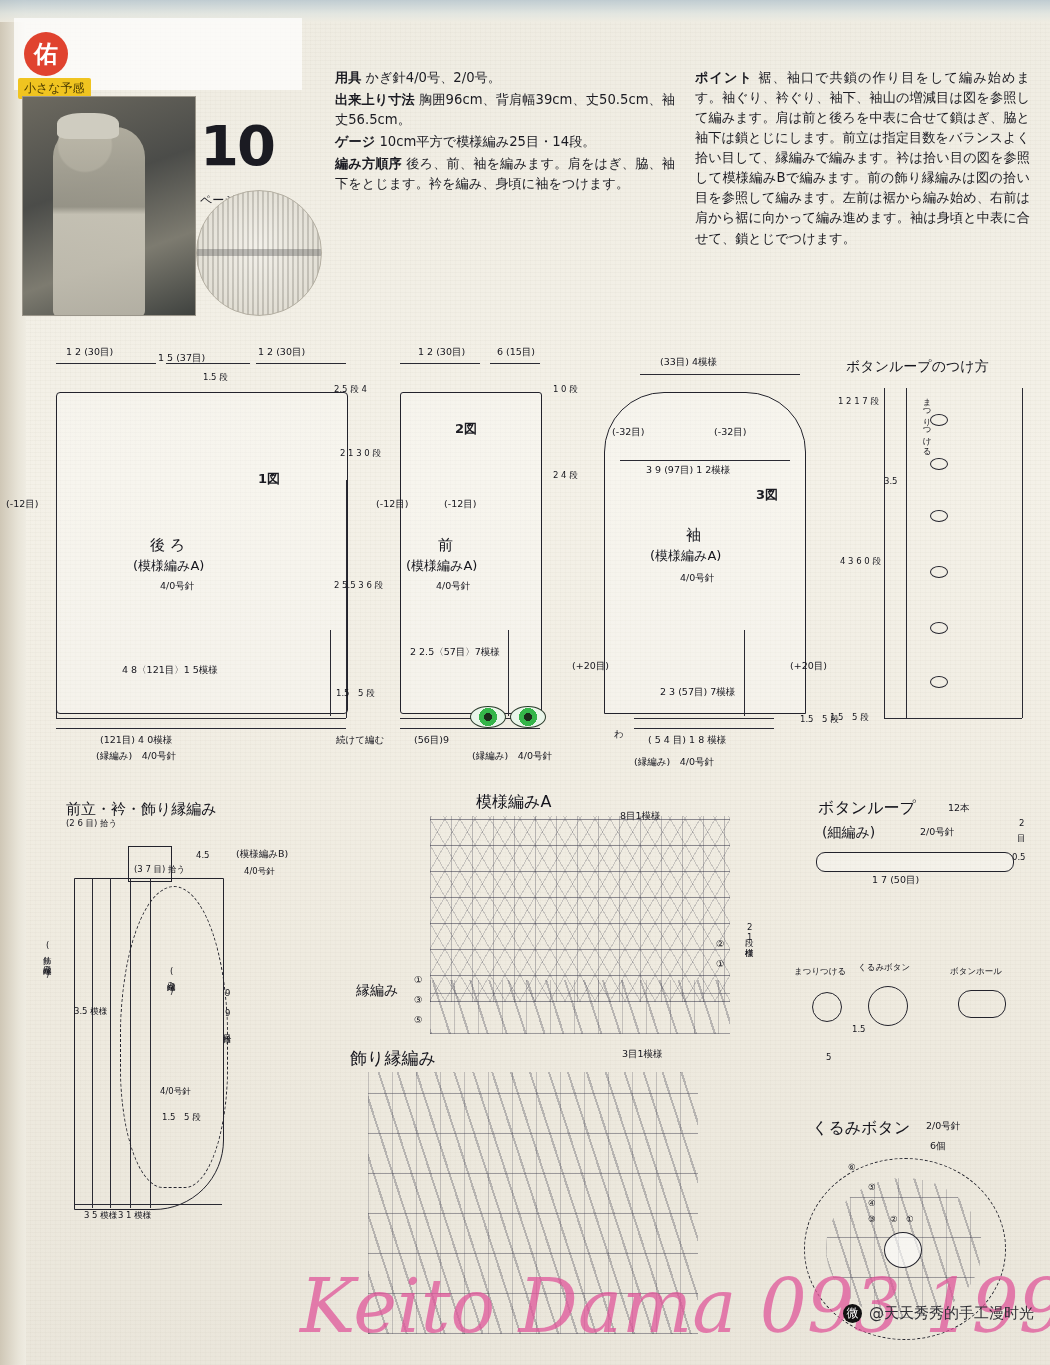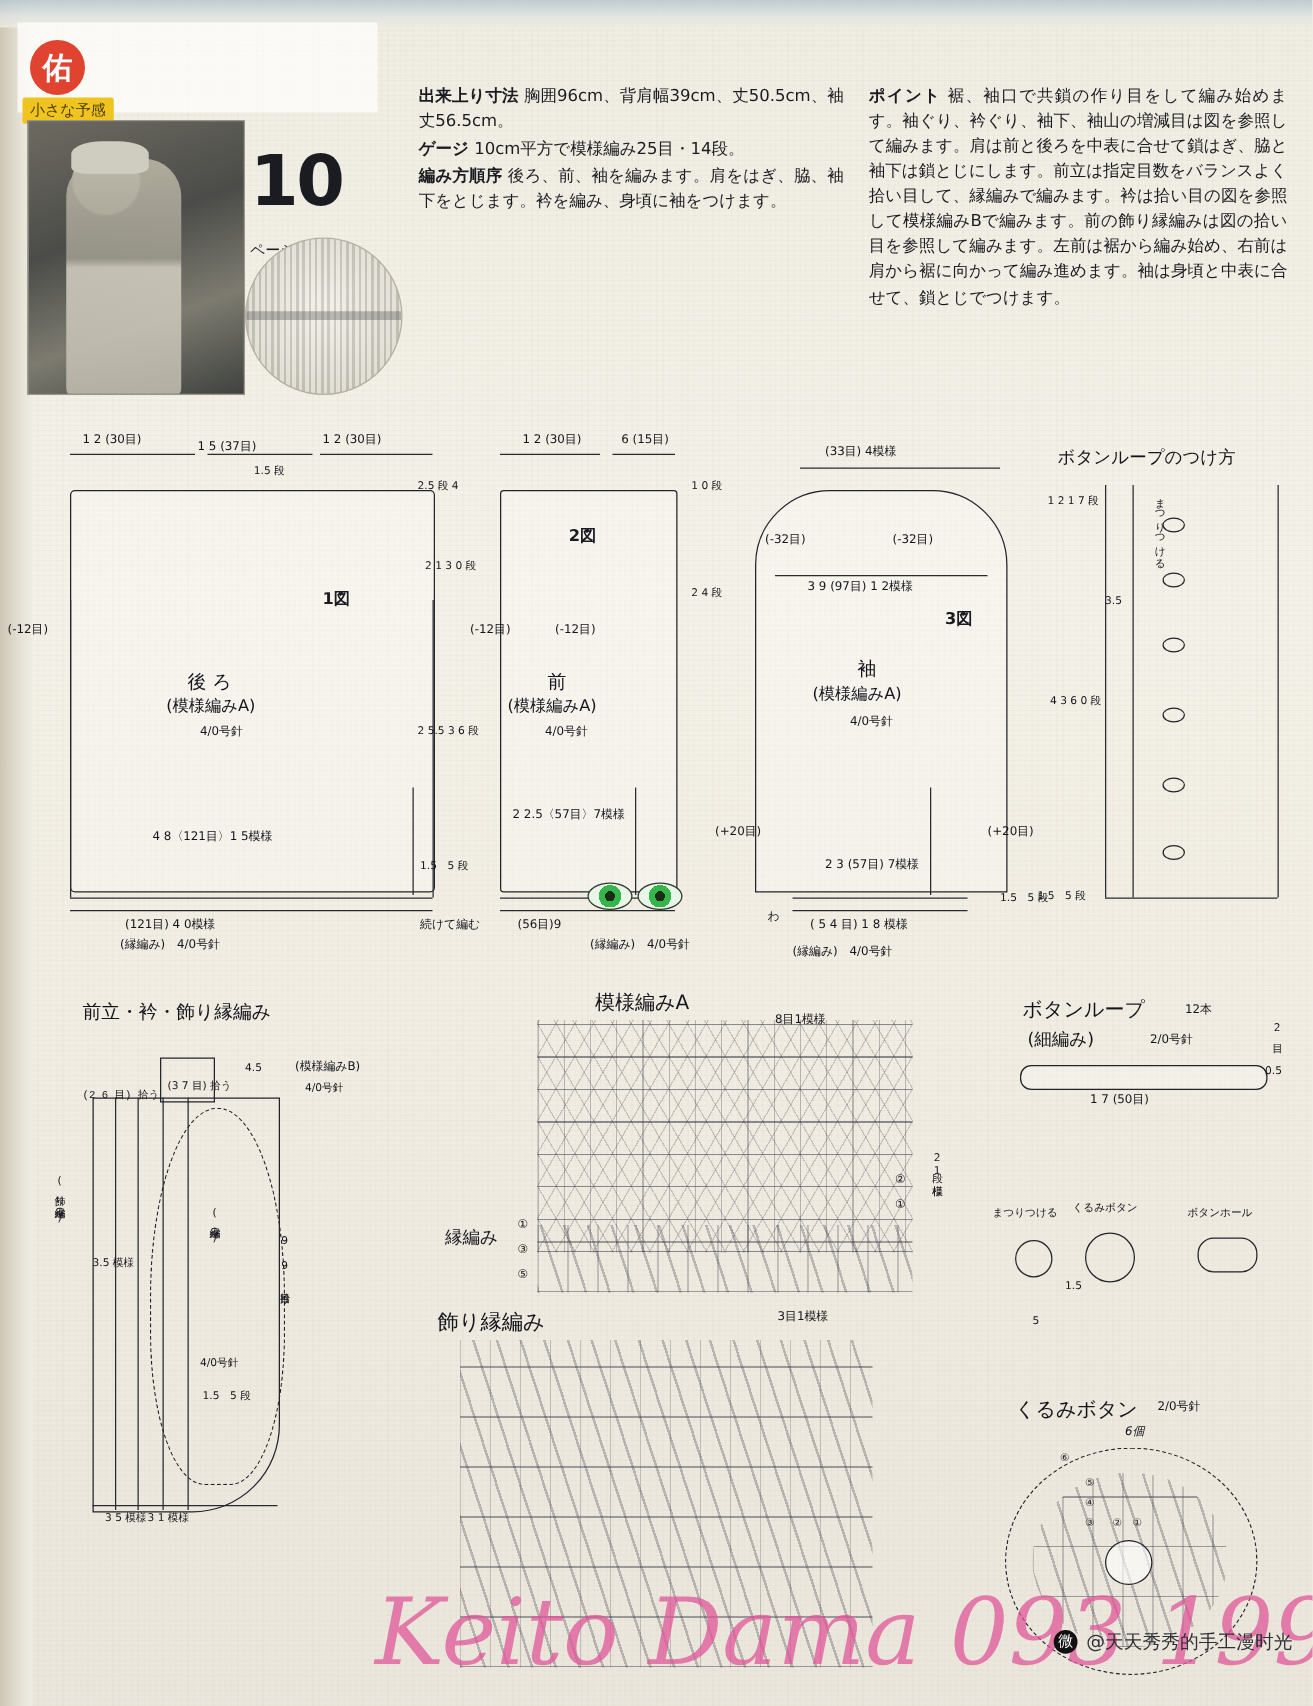--- a/index.html
+++ b/index.html
@@ -180,20 +180,22 @@
   <div class="hat"></div>
 </div>
 
 <div class="num-block">
   <div class="num-10">10</div>
   <div class="num-cap">ページの作品</div>
 </div>
 <div class="swatch"></div>
 
 <div class="txt-col col-a">
+  <p><span class="lbl">用具</span>
+     <span>かぎ針4/0号、2/0号。</span></p>
   <p><span class="lbl">出来上り寸法</span>
      <span>胸囲96cm、背肩幅39cm、丈50.5cm、袖丈56.5cm。</span></p>
   <p><span class="lbl">ゲージ</span>
      <span>10cm平方で模様編み25目・14段。</span></p>
   <p><span class="lbl">編み方順序</span>
      <span>後ろ、前、袖を編みます。肩をはぎ、脇、袖下をとじます。衿を編み、身頃に袖をつけます。</span></p>
 </div>
 
 <div class="txt-col col-b">
   <p><span class="lbl">ポイント</span>
@@ -311,21 +313,21 @@
   <div class="cap xs" style="left:830px;top:382px;">1.5　5
 段</div>
   <div class="circ" style="left:930px;top:84px;width:16px;height:10px;"></div>
   <div class="circ" style="left:930px;top:128px;width:16px;height:10px;"></div>
   <div class="circ" style="left:930px;top:180px;width:16px;height:10px;"></div>
   <div class="circ" style="left:930px;top:236px;width:16px;height:10px;"></div>
   <div class="circ" style="left:930px;top:292px;width:16px;height:10px;"></div>
   <div class="circ" style="left:930px;top:346px;width:16px;height:10px;"></div>
 
   <div class="cap" style="left:66px;top:470px;font-size:15px;">前立・衿・飾り縁編み</div>
-  <div class="cap xs" style="left:66px;top:541px;font-family:Liberation Mono, monospace;">(2 6 目)
+  <div class="cap xs" style="left:66px;top:488px;">(2 6 目)
 拾う</div>
   <div class="cap xs" style="left:134px;top:534px;">(3 7 目) 拾う</div>
   <div class="cap xs" style="left:196px;top:520px;">4.5</div>
   <div class="cap sm" style="left:236px;top:518px;">(模様編みB)</div>
   <div class="cap xs" style="left:244px;top:536px;">4/0号針</div>
 
   <div class="piece" style="left:74px;top:548px;width:148px;height:330px;border-radius:0 0 70px 0;background:none;"></div>
   <div class="ln v" style="left:92px;top:548px;height:330px;"></div>
   <div class="ln v" style="left:110px;top:548px;height:330px;"></div>
   <div class="ln v" style="left:130px;top:548px;height:330px;"></div>
@@ -377,21 +379,21 @@
   <div class="cap xs" style="left:858px;top:632px;">くるみボタン</div>
   <div class="cap xs" style="left:950px;top:636px;">ボタンホール</div>
   <div class="circ" style="left:868px;top:656px;width:38px;height:38px;"></div>
   <div class="circ" style="left:812px;top:662px;width:28px;height:28px;"></div>
   <div class="circ" style="left:958px;top:660px;width:46px;height:26px;border-radius:13px;"></div>
   <div class="cap xs" style="left:852px;top:694px;">1.5</div>
   <div class="cap xs" style="left:826px;top:722px;">5</div>
 
   <div class="cap" style="left:812px;top:788px;font-size:16px;">くるみボタン</div>
   <div class="cap sm" style="left:926px;top:790px;">2/0号針</div>
-  <div class="cap sm" style="left:900px;top:810px;font-style:italic;">6個</div>
+  <div class="cap sm" style="left:930px;top:810px;">6個</div>
   <div class="dashcirc" style="left:804px;top:828px;width:200px;height:180px;"></div>
   <div class="stitch2" style="left:826px;top:848px;width:156px;height:140px;border-radius:50%;"></div>
   <div class="circ" style="left:884px;top:902px;width:36px;height:34px;background:rgba(255,255,255,.6);"></div>
   <div class="cap xs" style="left:848px;top:832px;">⑥</div>
   <div class="cap xs" style="left:868px;top:852px;">⑤</div>
   <div class="cap xs" style="left:868px;top:868px;">④</div>
   <div class="cap xs" style="left:868px;top:884px;">③</div>
   <div class="cap xs" style="left:890px;top:884px;">②</div>
   <div class="cap xs" style="left:906px;top:884px;">①</div>
 

